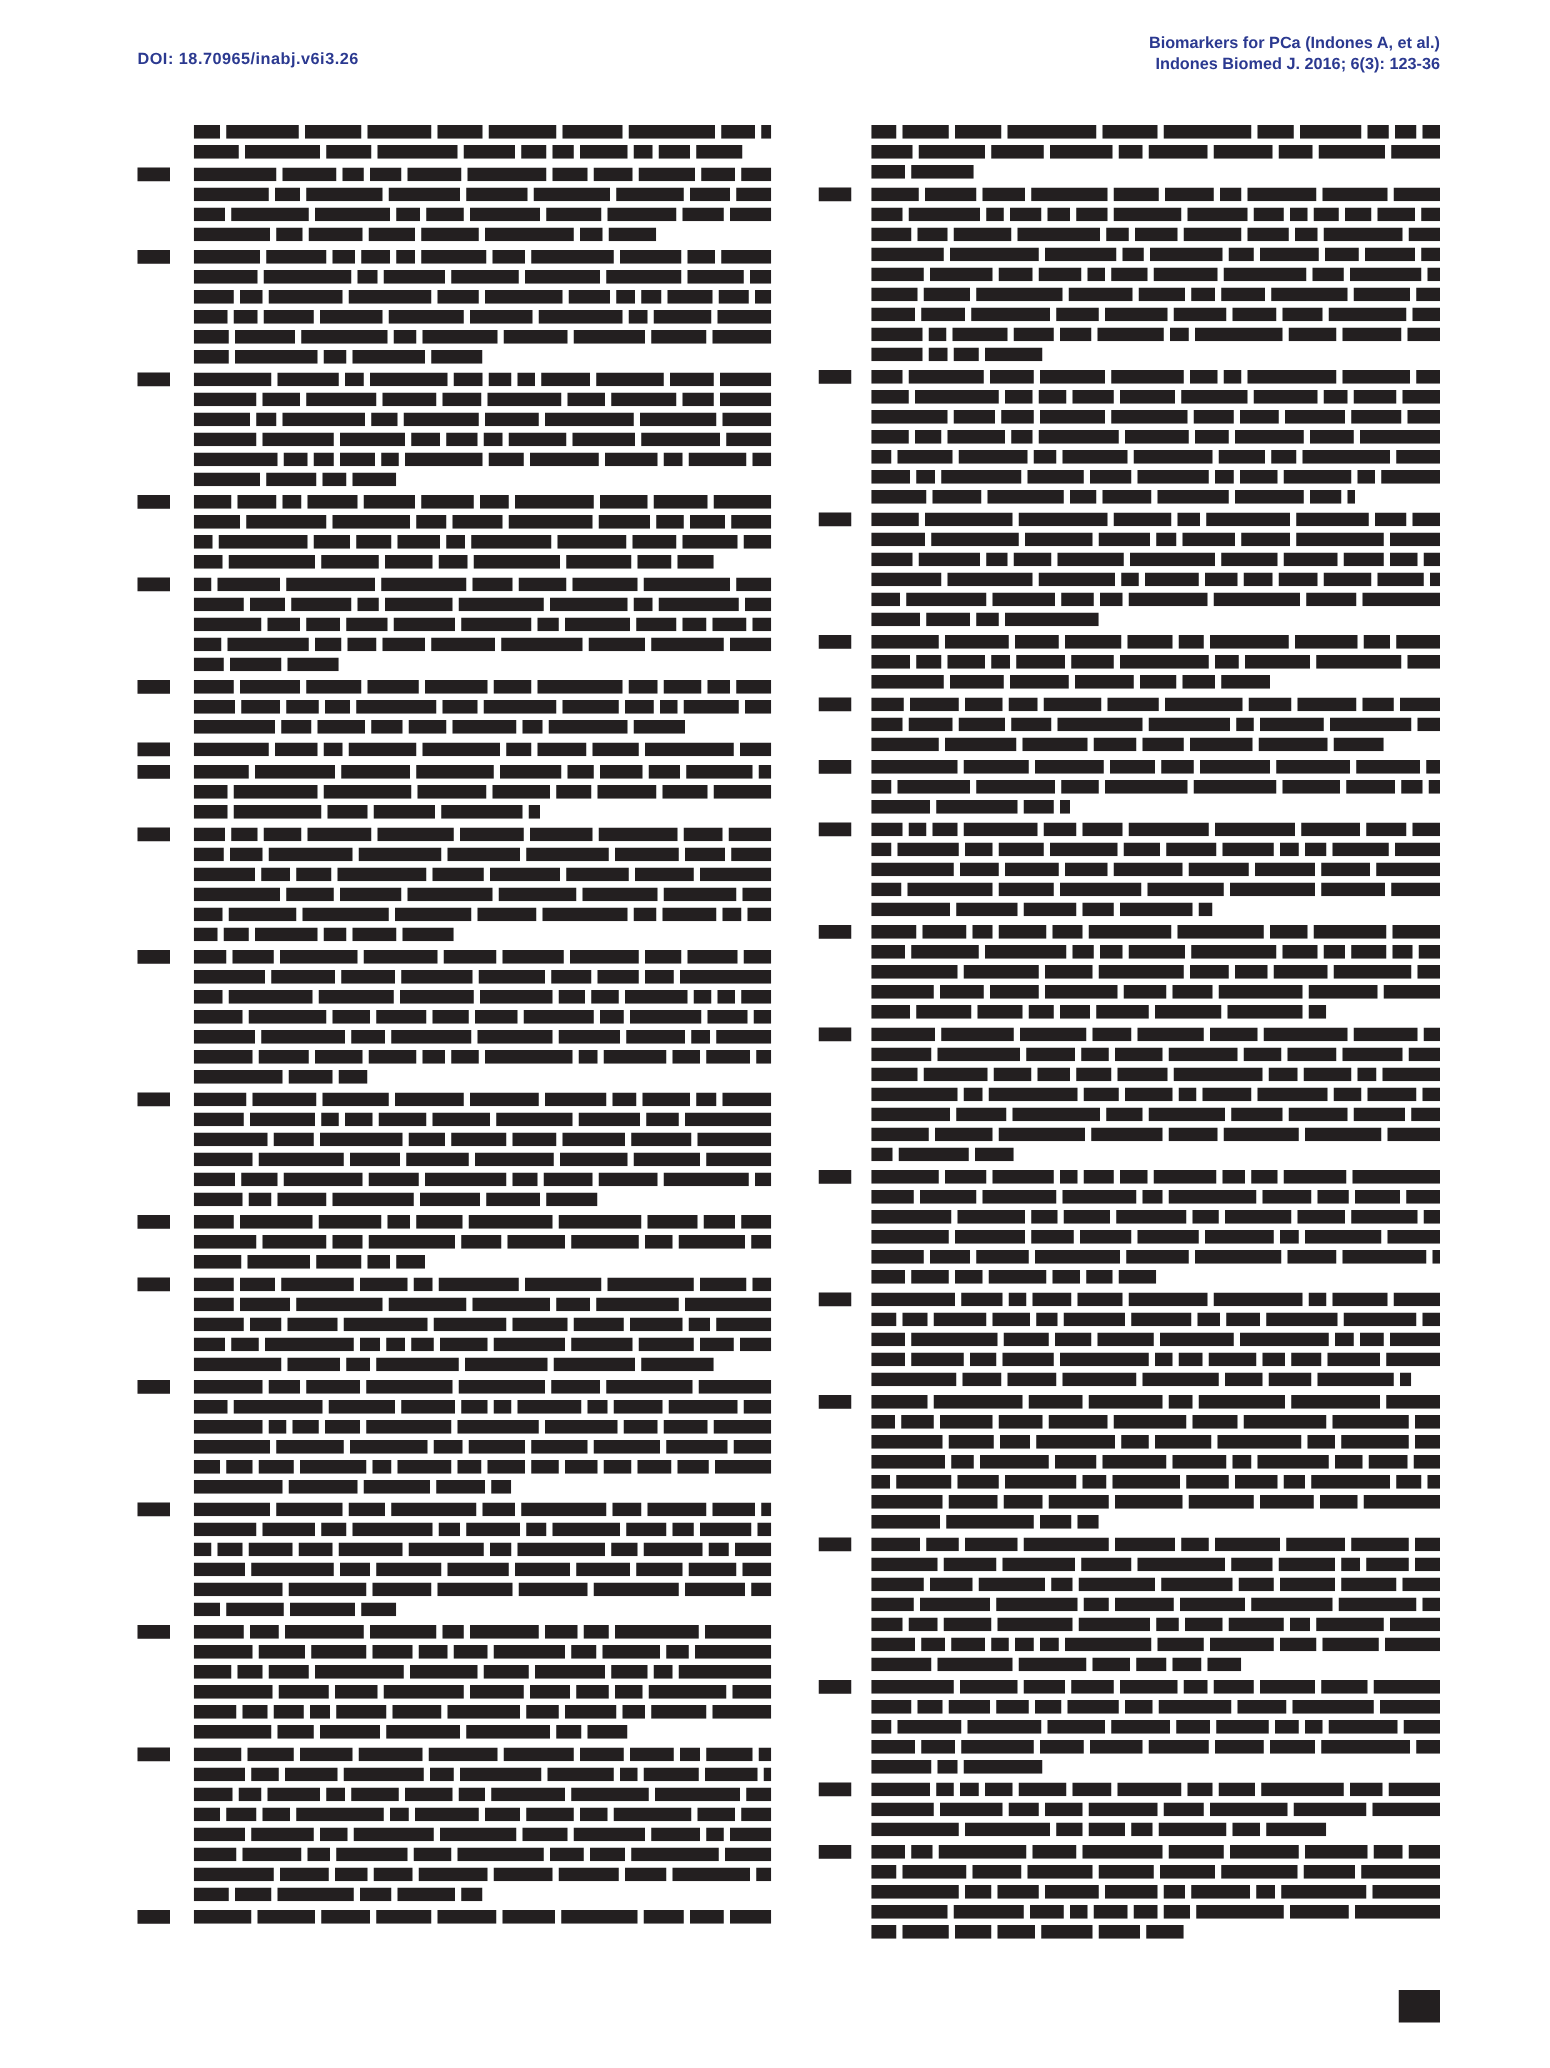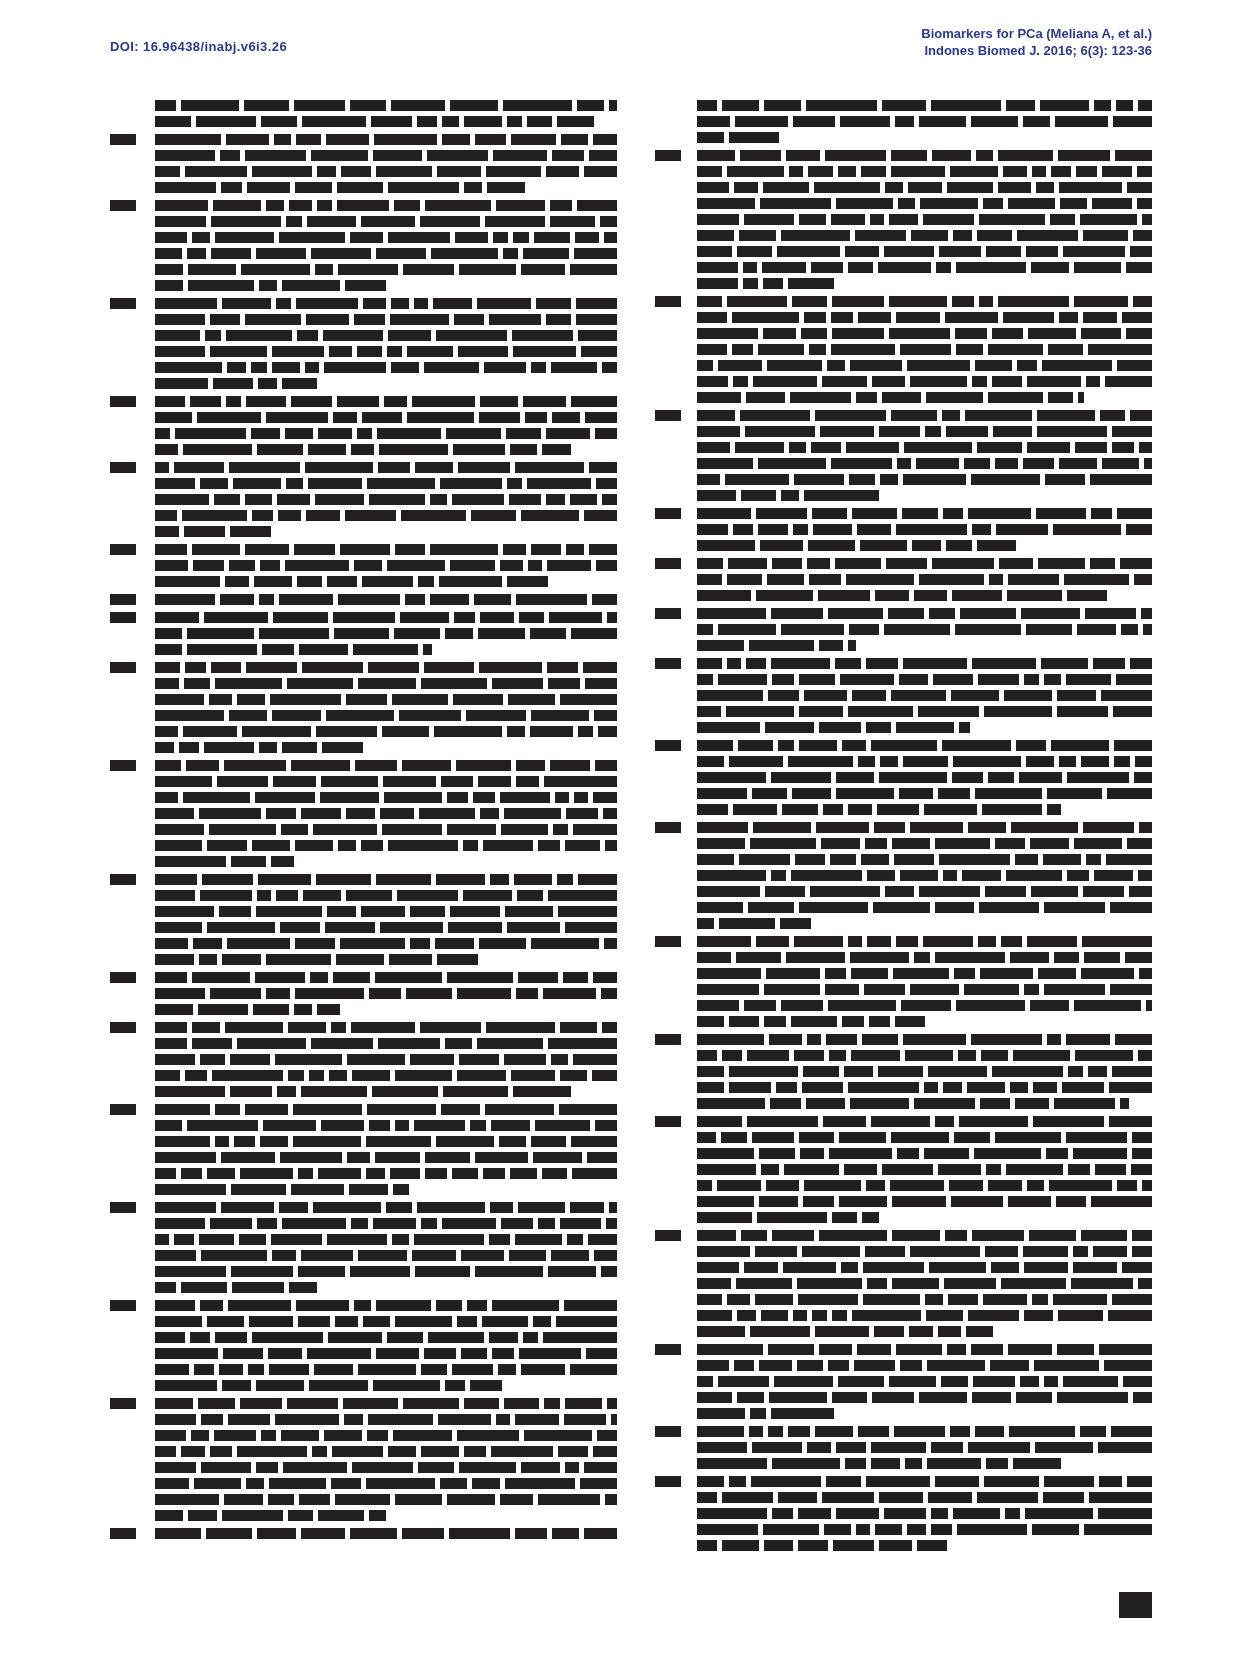--- a/index.html
+++ b/index.html
@@ -41,24 +41,24 @@
     width:33px;height:26px;background:var(--ink);
     color:#fff;font-size:12px;font-weight:bold;
     display:flex;align-items:center;justify-content:center;
   }
 </style>
 </head>
 <body>
 
 <div class="page">
 
-  <div class="doi">DOI: 16.96438/inabj.v6i3.26</div>
+  <div class="doi">DOI: 18.70965/inabj.v6i3.26</div>
 
   <div class="rhead">
-    <div>Biomarkers for PCa (Meliana A, et al.)</div>
+    <div>Biomarkers for PCa (Indones A, et al.)</div>
     <div>Indones Biomed J. 2016; 6(3): 123-36</div>
   </div>
 
   <div class="col" id="col-left">
       <div class="ref-item">
         <div class="ref-num"></div>
         <div class="ref-text">
           <div class="rline" style="width: 462px;"><span style="width: 21px;"></span><span style="width: 58px;"></span><span style="width: 45px;"></span><span style="width: 51px;"></span><span style="width: 36px;"></span><span style="width: 54px;"></span><span style="width: 48px;"></span><span style="width: 69px;"></span><span style="width: 27px;"></span><span style="width: 8px; margin-right: 0px;"></span></div>
           <div class="rline" style="width: 439px;"><span style="width: 36px;"></span><span style="width: 60px;"></span><span style="width: 36px;"></span><span style="width: 64px;"></span><span style="width: 41px;"></span><span style="width: 20px;"></span><span style="width: 17px;"></span><span style="width: 38px;"></span><span style="width: 15px;"></span><span style="width: 25px;"></span><span style="width: 37px; margin-right: 0px;"></span></div>
         </div>

